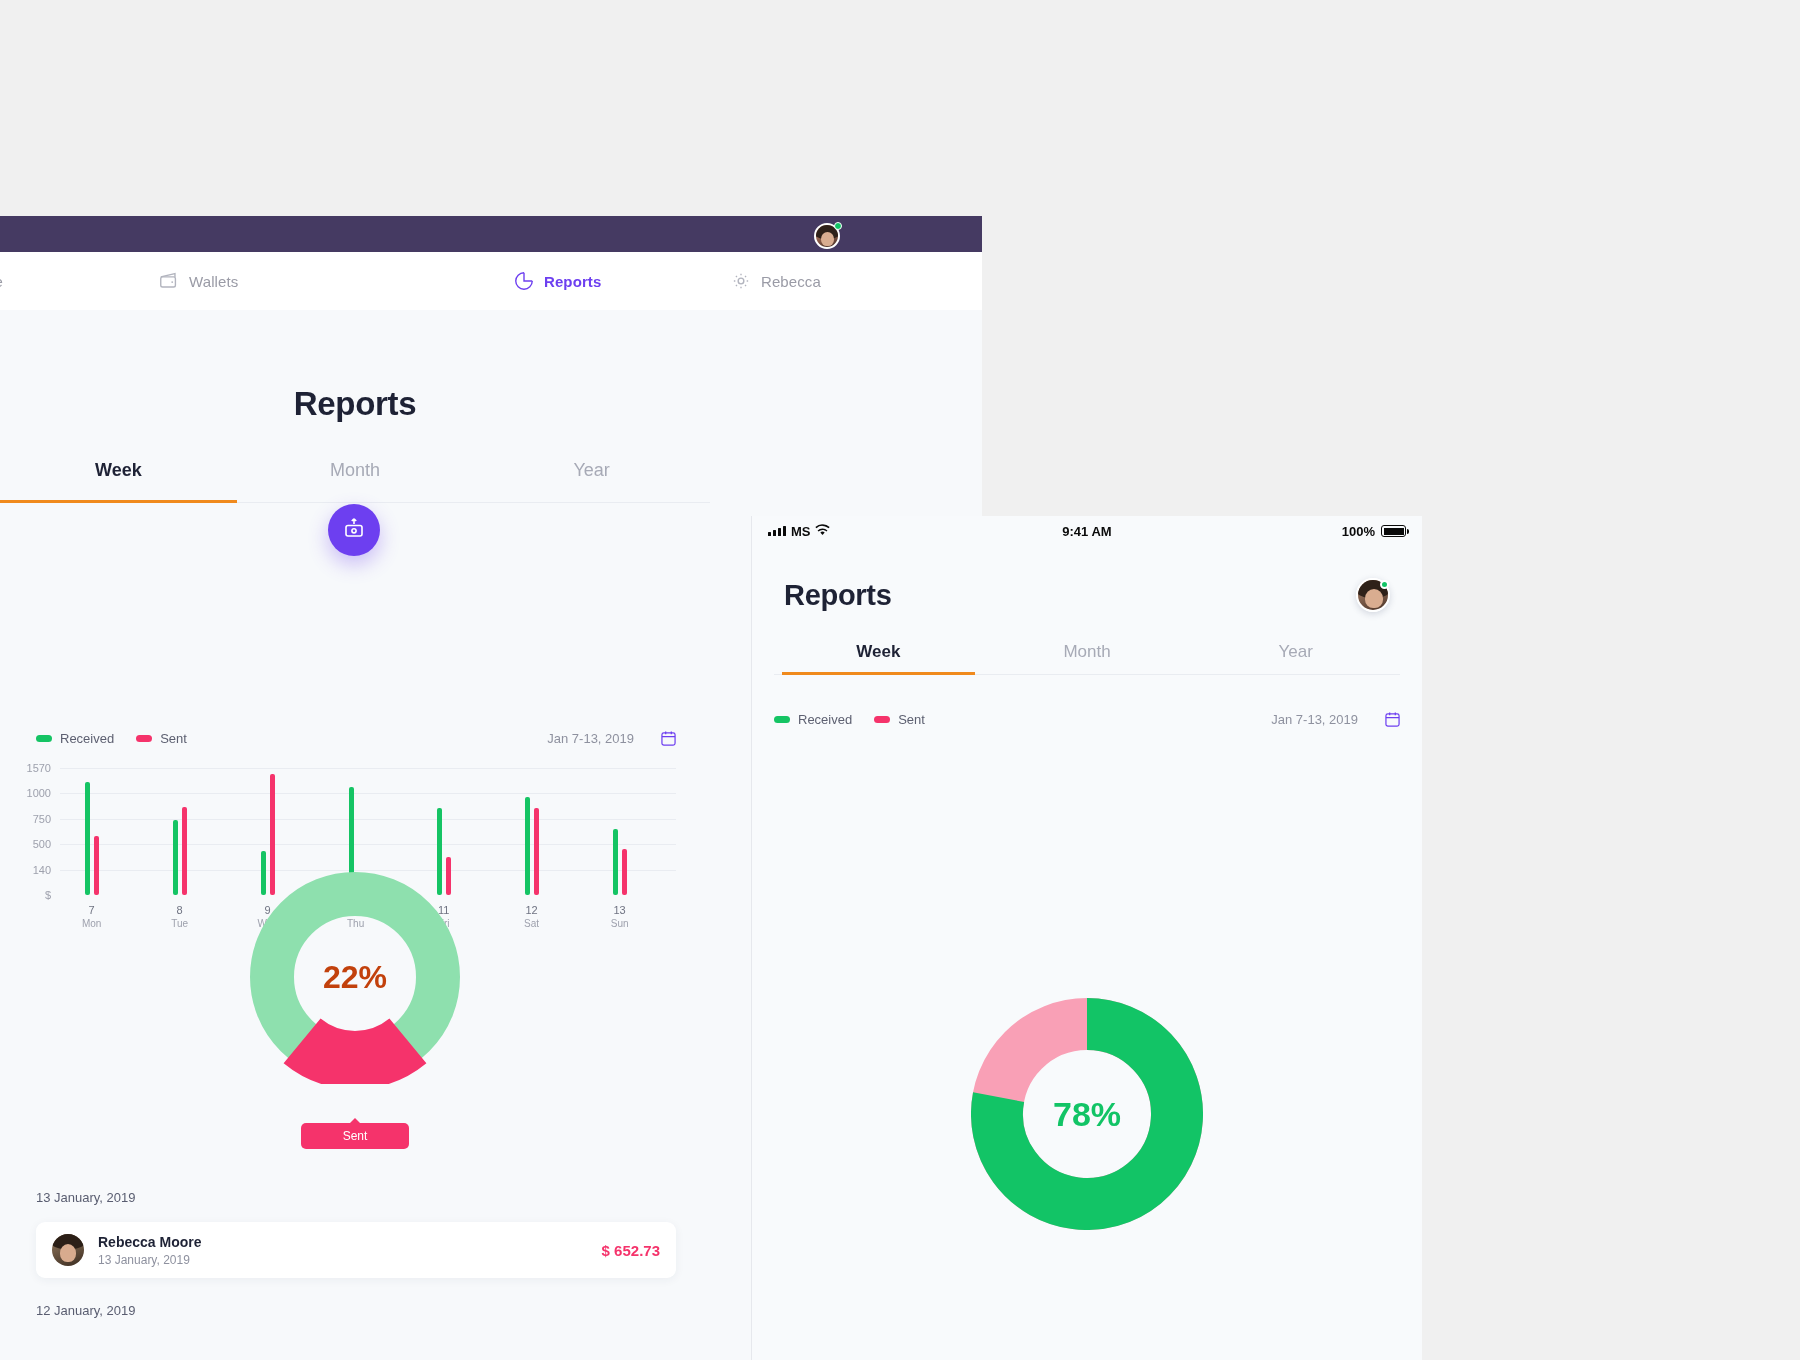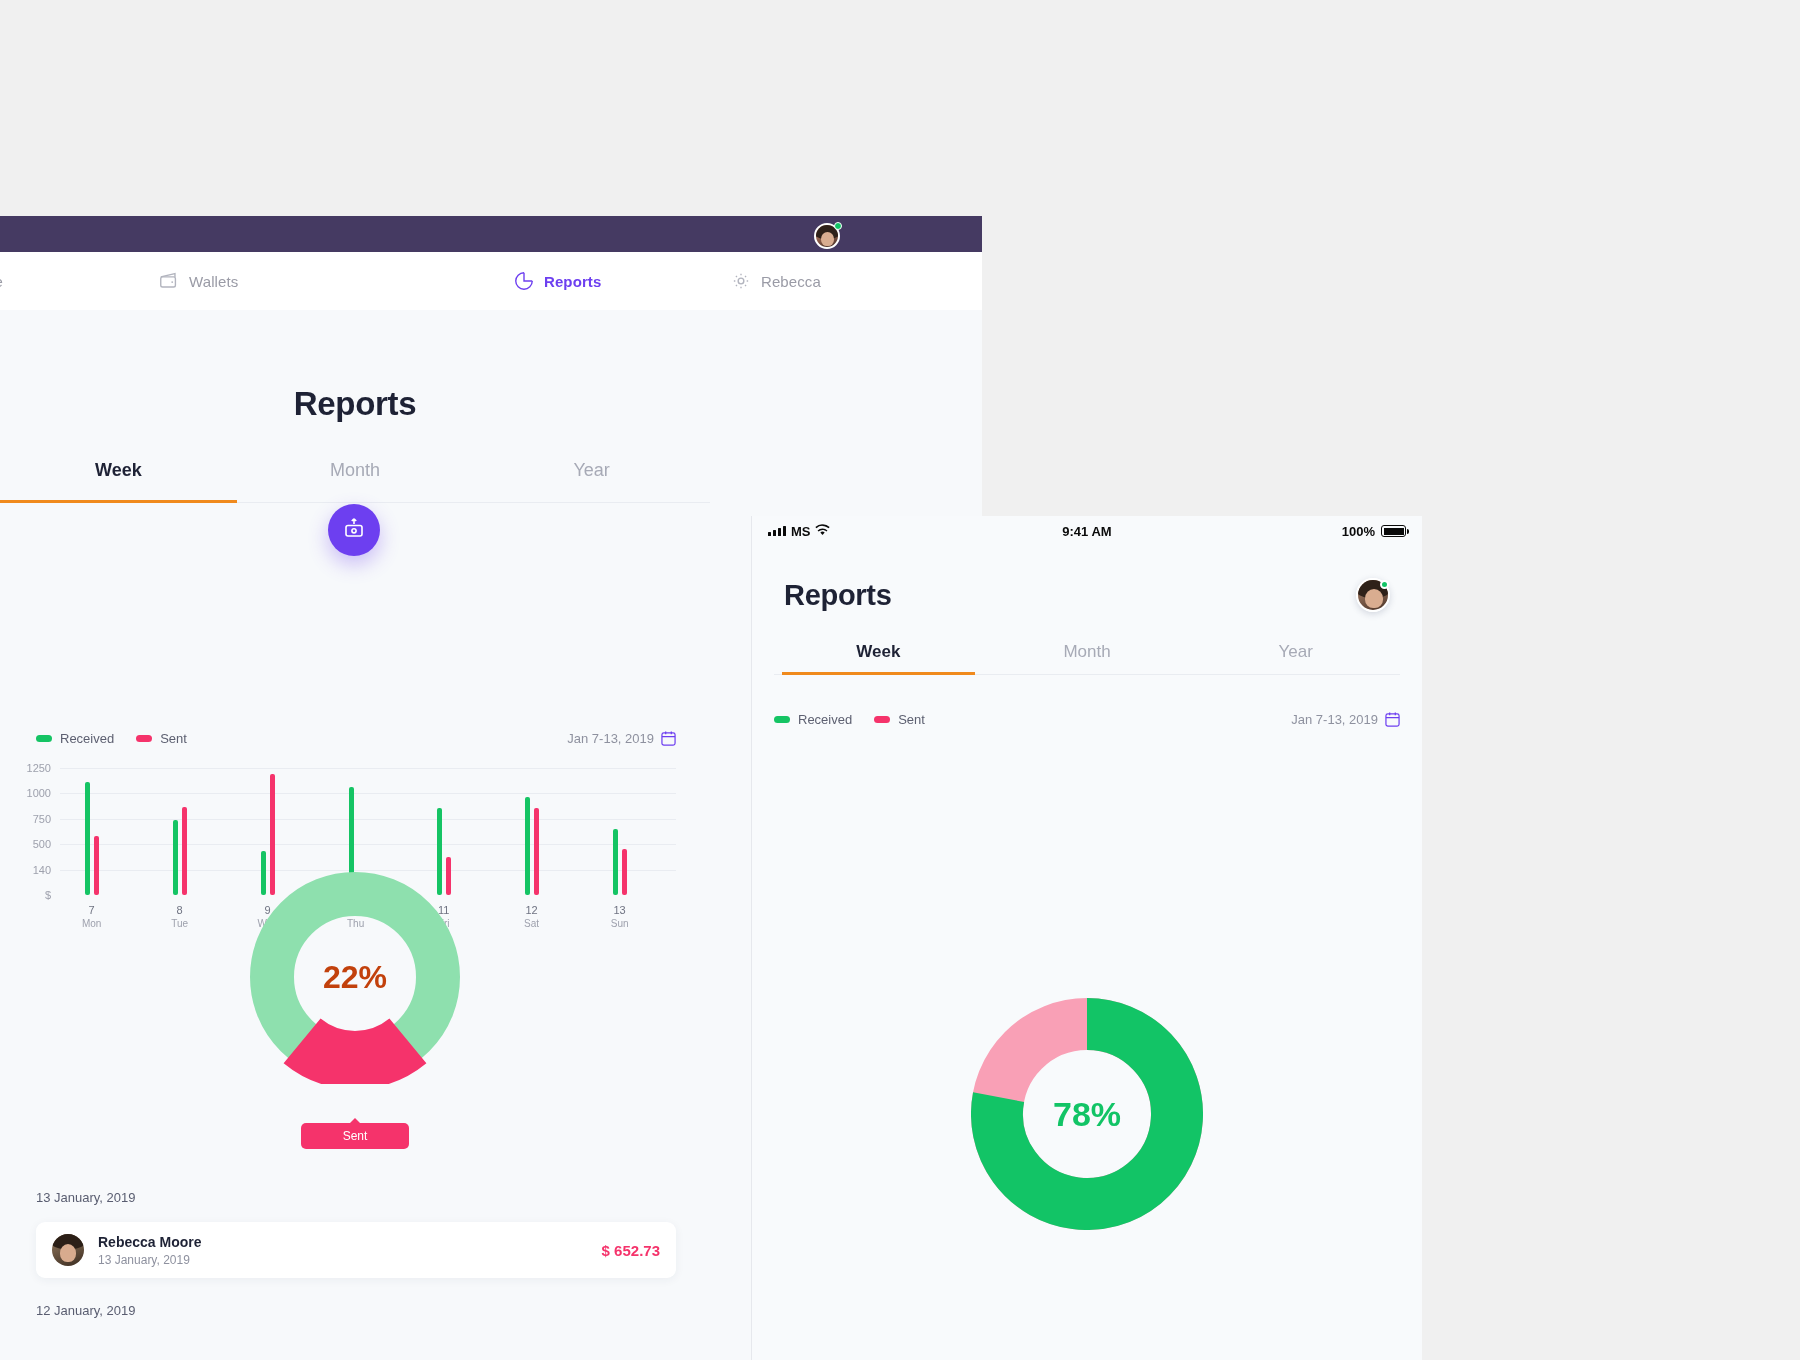--- a/index.html
+++ b/index.html
@@ -84,21 +84,21 @@
     content: ""; position: absolute; left: 0; right: 0; bottom: -1px;
     height: 3px; background: #f08a1d;
   }
 
   
   .legend { display: flex; align-items: center; gap: 22px; }
   .lg { display: flex; align-items: center; gap: 8px; font-size: 13px; color: #5d6071; }
   .lg .sw { width: 16px; height: 7px; border-radius: 4px; display: block; }
   .sw.green { background: #15c464; }
   .sw.pink  { background: #f5336b; }
-  .daterange { font-size: 13px; color: #8e919f; display: flex; align-items: center; gap: 7px; }
+  .daterange { font-size: 13px; color: #8e919f; display: flex; align-items: center; gap: 27px; }
 
   .plot { position: relative; }
   .gridline { position: absolute; left: 0; right: 0; height: 1px; background: #e9ecf1; }
   .ytick { position: absolute; right: 100%; margin-right: 9px; transform: translateY(-50%);
            font-size: 11px; color: #9ea1ad; white-space: nowrap; }
   .bar { position: absolute; bottom: 0; border-radius: 2px; }
   .bar.green { background: #15c464; }
   .bar.pink  { background: #f5336b; }
   .xtick { position: absolute; top: 100%; transform: translateX(-50%);
            text-align: center; font-size: 11px; color: #6f7382; line-height: 1.25; }
@@ -270,21 +270,21 @@
           <div class="ytick" style="top: 127px;">$</div>
           <div class="gridline" style="top: 101.6px;"></div>
           <div class="ytick" style="top: 101.6px;">140</div>
           <div class="gridline" style="top: 76.2px;"></div>
           <div class="ytick" style="top: 76.2px;">500</div>
           <div class="gridline" style="top: 50.8px;"></div>
           <div class="ytick" style="top: 50.8px;">750</div>
           <div class="gridline" style="top: 25.4px;"></div>
           <div class="ytick" style="top: 25.4px;">1000</div>
           <div class="gridline" style="top: 0px;"></div>
-          <div class="ytick" style="top: 0px;">1250</div>
+          <div class="ytick" style="top: 0px;">1570</div>
           <div class="bar green" style="left: 24.64px; width: 5px; height: 112.776px;"></div>
           <div class="bar pink" style="left: 33.64px; width: 5px; height: 58.928px;"></div>
           <div class="xtick" style="left: 31.64px; margin-top: 9px;"><span>7</span><small>Mon</small></div>
           <div class="bar green" style="left: 112.64px; width: 5px; height: 74.676px;"></div>
           <div class="bar pink" style="left: 121.64px; width: 5px; height: 87.884px;"></div>
           <div class="xtick" style="left: 119.64px; margin-top: 9px;"><span>8</span><small>Tue</small></div>
           <div class="bar green" style="left: 200.64px; width: 5px; height: 43.688px;"></div>
           <div class="bar pink" style="left: 209.64px; width: 5px; height: 120.904px;"></div>
           <div class="xtick" style="left: 207.64px; margin-top: 9px;"><span>9</span><small>Wed</small></div>
           <div class="bar green" style="left: 288.64px; width: 5px; height: 107.696px;"></div>

